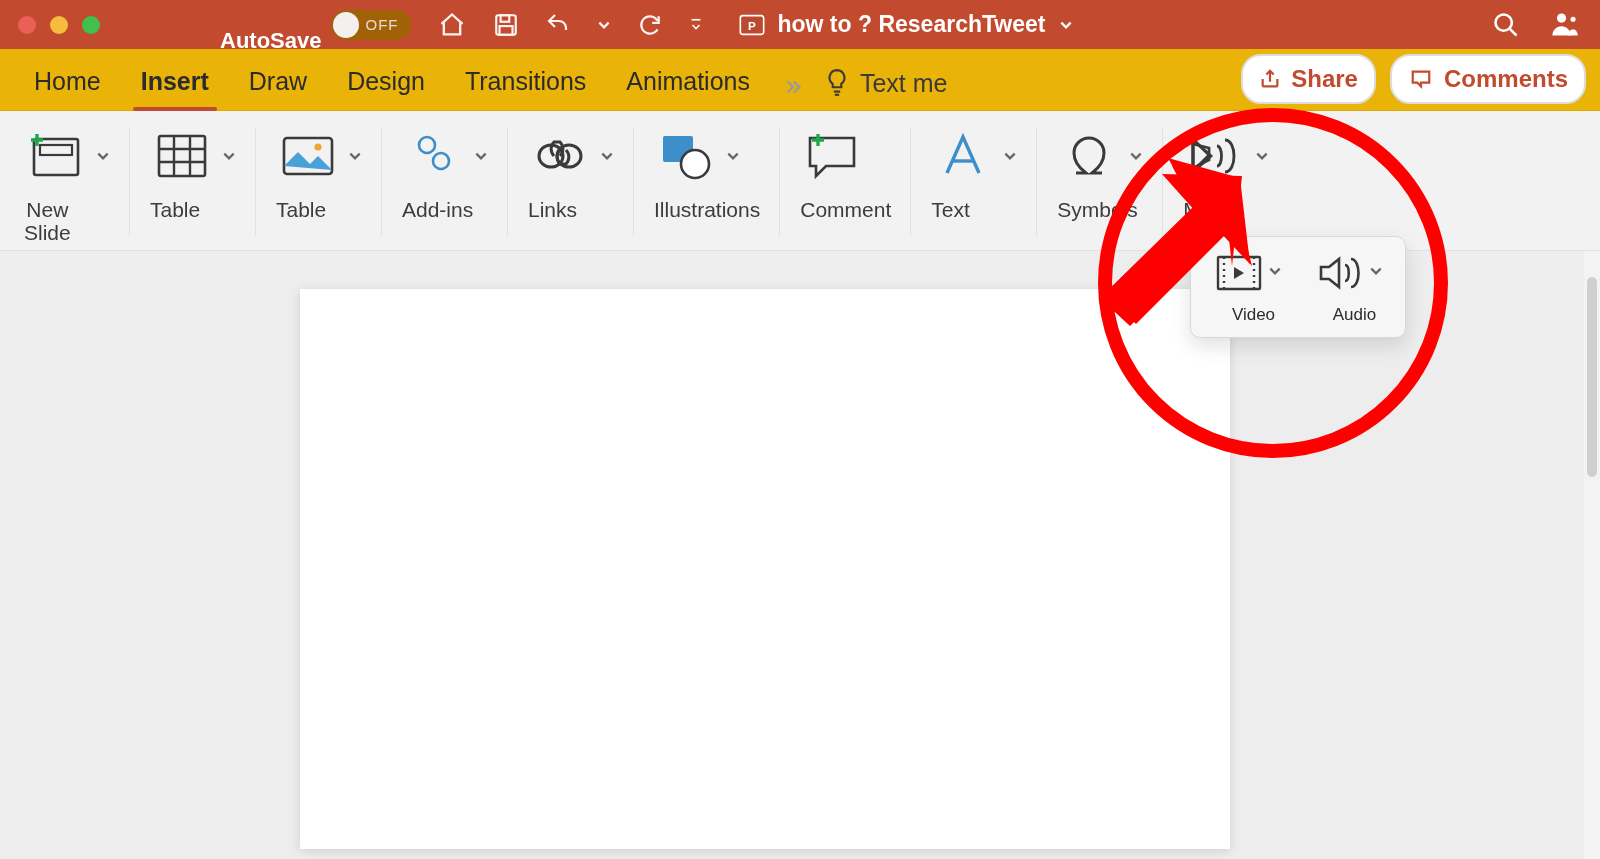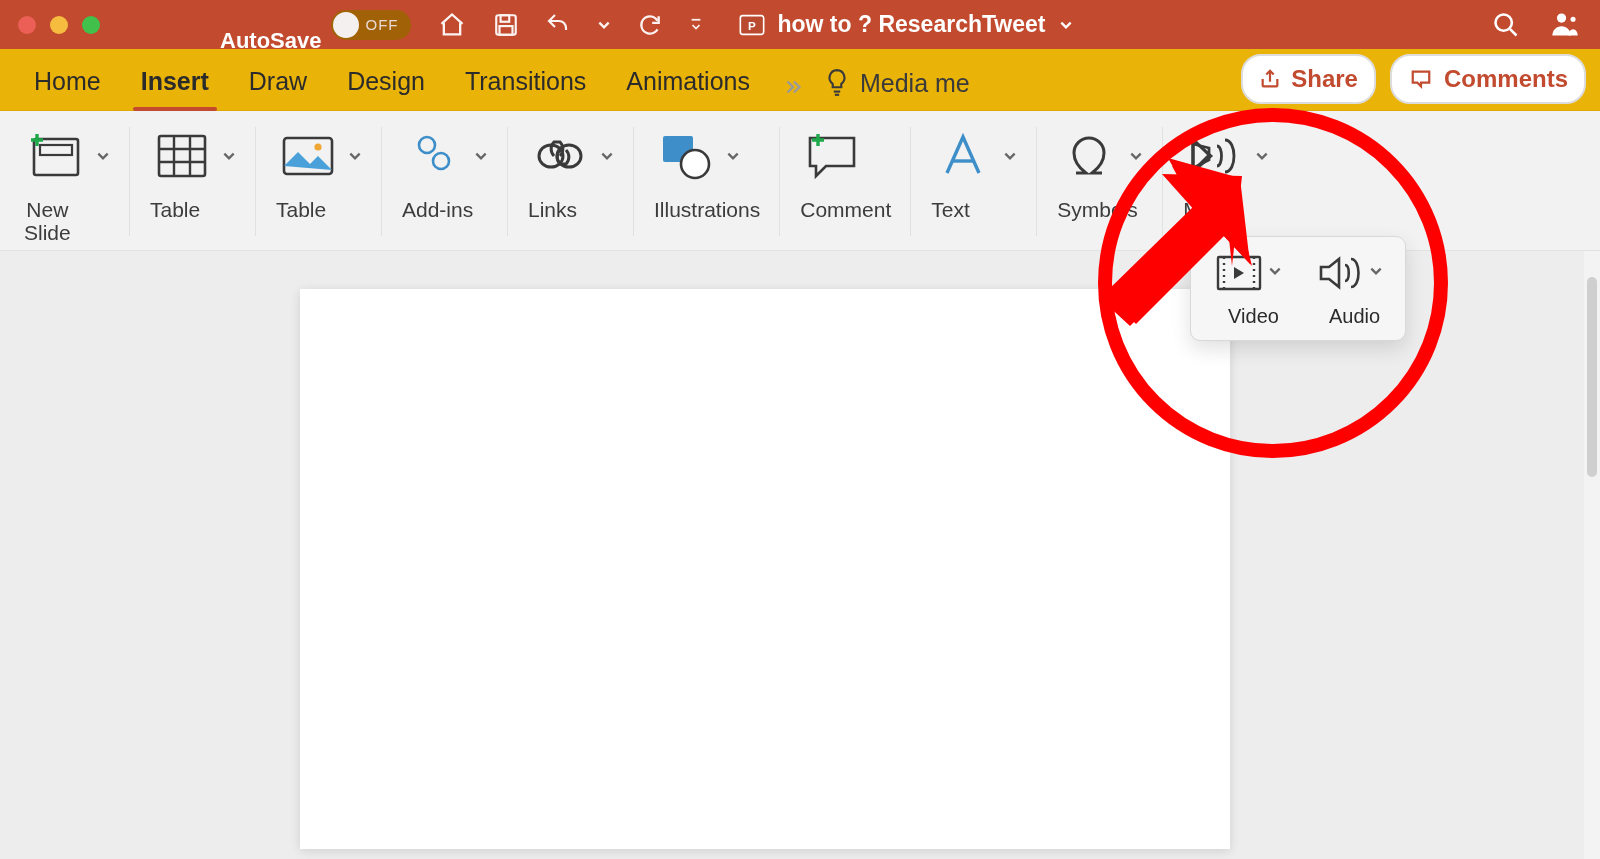--- a/index.html
+++ b/index.html
@@ -122,21 +122,21 @@
     background:#f6f6f6; border:1px solid #d8d8d8; border-radius:10px;
     box-shadow:0 8px 20px rgba(0,0,0,.12);
     display:flex; padding:12px 6px 8px 6px; gap:0;
     z-index:40;
   }
   .media-drop .mitem {
     flex:1; display:flex; flex-direction:column; align-items:center; gap:6px;
     cursor:pointer; padding:4px 2px;
   }
   .media-drop .mitem .mrow { display:flex; align-items:center; gap:4px; }
-  .media-drop .mitem .mlabel { font-size:20px; color:#2b2b2b; margin-top:6px;margin-left:12px; }
+  .media-drop .mitem .mlabel { font-size:17px; color:#2b2b2b; margin-top:6px;margin-left:12px; }
 
   
   .anno-circle {
     position:absolute; left:1098px; top:108px; width:350px; height:350px;
     border:14px solid #ff0000; border-radius:50%; z-index:60; pointer-events:none;
   }
   .anno-arrow {
     position:absolute; left:1082px; top:156px; z-index:61; pointer-events:none;
   }
 
@@ -251,21 +251,21 @@
         <path d="M13 6l6 6-6 6"></path>
       </svg>
   </div>
 
   <div class="tellme">
     <svg width="26" height="30" viewBox="0 0 24 28" fill="none" stroke="#3a3a3a" stroke-width="2">
         <path d="M9 22h6"></path>
         <path d="M10 25h4"></path>
         <path d="M12 2a7 7 0 0 0-4 12.7V18h8v-3.3A7 7 0 0 0 12 2Z"></path>
       </svg>
-    <span>Media me</span>
+    <span>Text me</span>
   </div>
 
   <div class="tabs-spacer"></div>
 
   <div class="sharebtn">
     <svg width="22" height="22" viewBox="0 0 24 24" fill="none" stroke="#c24a2e" stroke-width="2.4">
         <path d="M4 12v7a1 1 0 0 0 1 1h14a1 1 0 0 0 1-1v-7"></path>
         <path d="M12 3v12"></path>
         <path d="m8 7 4-4 4 4"></path>
       </svg>

